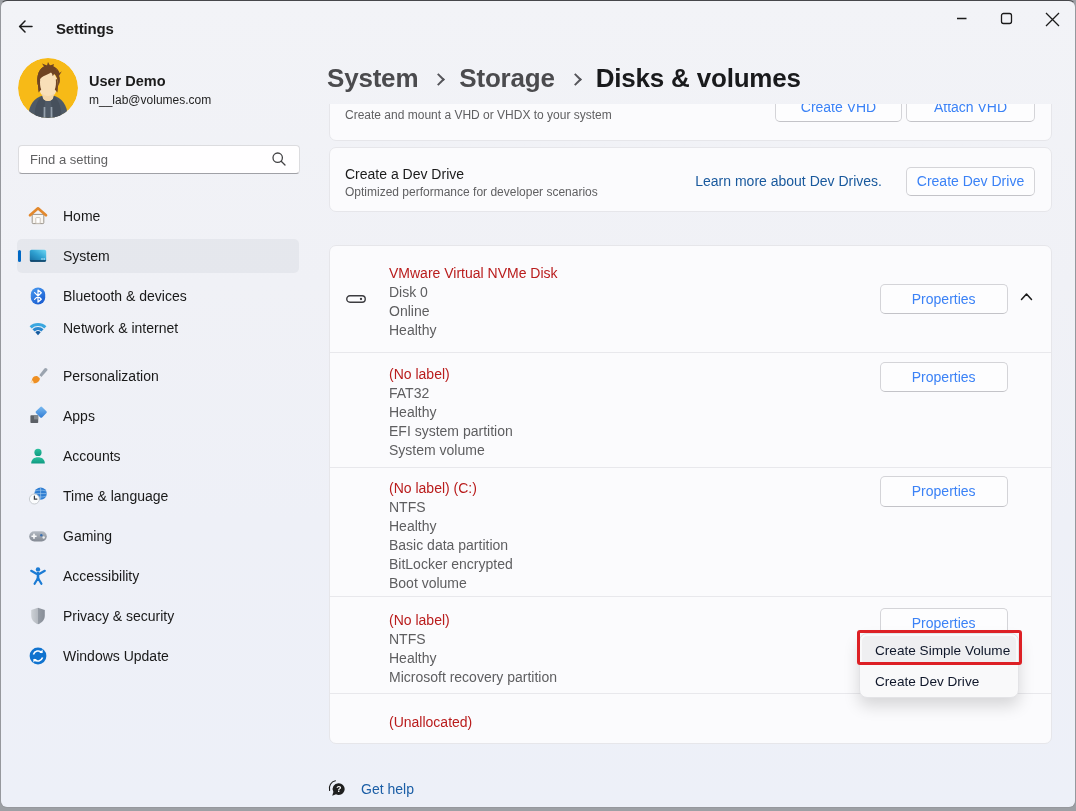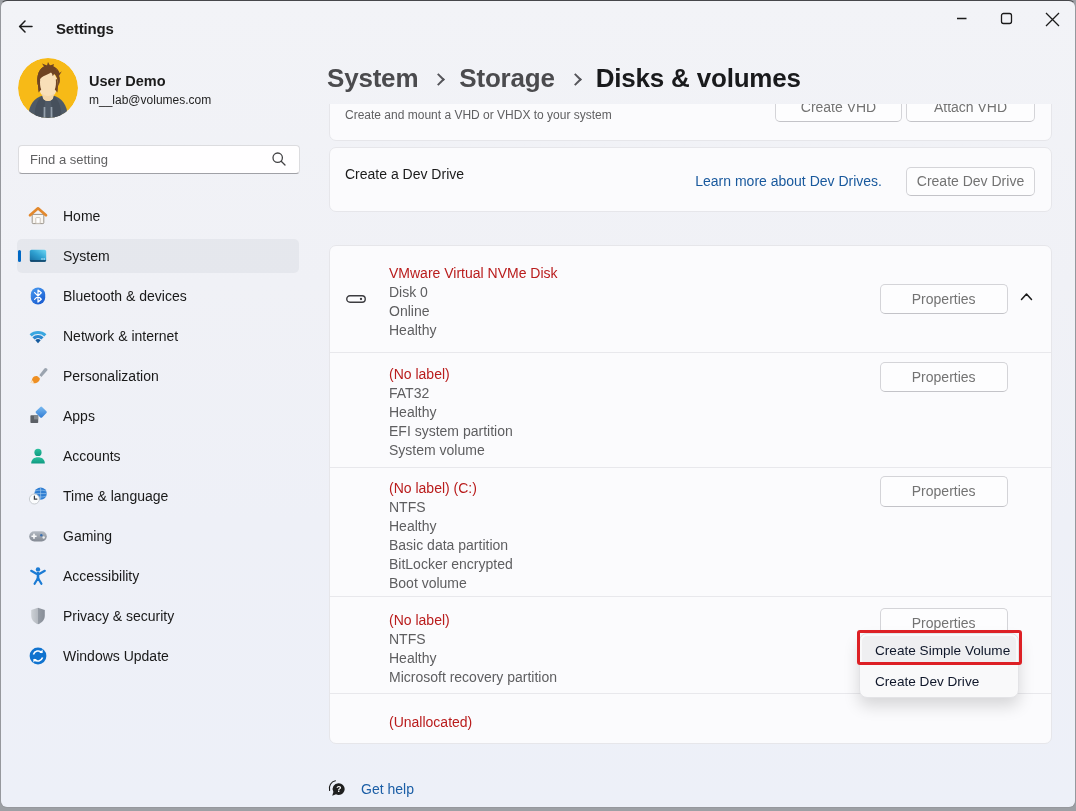--- a/index.html
+++ b/index.html
@@ -21,21 +21,21 @@
 .ni .lb{position:absolute;left:46px;top:50%;transform:translateY(-50%);font-size:14px;color:#191919;white-space:nowrap}
 .ni.sel{background:rgba(142,148,164,.105);border-radius:5px}
 .ni.sel:before{content:"";position:absolute;left:1px;top:11px;width:3px;height:12px;background:#0068c4;border-radius:2px}
 
 .crumbs{left:326px;top:58px;height:38px;display:flex;align-items:center;font-size:26px;font-weight:700;letter-spacing:-0.2px;color:#4b4b4e;white-space:nowrap}
 .crumbs .last{color:#191a1c}
 .sep{width:9px;height:9px;border-right:2px solid #55555a;border-bottom:2px solid #55555a;transform:rotate(-45deg);margin:2px 16px 0 16px}
 
 .vp{position:absolute;left:0;top:103px;width:1076px;height:655px;overflow:hidden}
 .card{position:absolute;left:328px;width:723px;background:#fbfbfd;border:1px solid #e6e6ea;border-radius:7px}
-.btn{position:absolute;background:#fdfdfe;border:1px solid #d4d4d8;border-bottom-color:#c3c3c8;border-radius:5px;font-size:14px;color:#737373;display:flex;align-items:center;justify-content:center;white-space:nowrap}
+.btn{position:absolute;background:#fdfdfe;border:1px solid #d4d4d8;border-bottom-color:#c3c3c8;border-radius:5px;font-size:14px;color:#3b82f6;display:flex;align-items:center;justify-content:center;white-space:nowrap}
 .grayline{position:absolute;left:0;width:100%;height:1px;background:#e8e8ec}
 .tb{position:absolute;left:59px;font-size:14px;line-height:19px;color:#5e5e60;white-space:nowrap}
 .tb b{font-weight:400;color:#b91c1c}
 .link{color:#19599d}
 .small{font-size:12px;color:#606062}
 
 .flyout{position:absolute;left:858px;top:529px;width:160px;height:65px;background:#f9f9fa;border:1px solid #e3e3e6;border-radius:8px;box-shadow:0 8px 16px rgba(0,0,0,.15);font-size:13.6px;color:#0f172a}
 .fi{position:absolute;left:2px;right:2px;height:29px;display:flex;align-items:center;padding-left:13px;border-radius:5px;white-space:nowrap}
 .redbox{position:absolute;left:856px;top:526px;width:164.5px;height:35px;border:3px solid #dd2025;border-radius:3px}
 .gethelp{left:360px;top:780px;font-size:14px;color:#1b5ea6}
@@ -116,21 +116,21 @@
               <linearGradient id="gbt" x1="0" y1="0" x2="0.6" y2="1">
                 <stop offset="0" stop-color="#4a9cf1"></stop>
                 <stop offset="1" stop-color="#1b5ed1"></stop>
               </linearGradient>
             </defs>
             <rect x="2.8" y="1.4" width="14.4" height="17.2" rx="7.2" fill="url(#gbt)"></rect>
             <path d="M6.6 6.6 L13.3 13.2 L10 16 V4 L13.3 6.8 L6.6 13.4" fill="none" stroke="#fff" stroke-width="1.25" stroke-linejoin="round" stroke-linecap="round"></path>
           </svg></span>
         <span class="lb">Bluetooth &amp; devices</span>
       </div>
-      <div class="ni " style="top:120px">
+      <div class="ni " style="top:112px">
         <span class="ic"><svg viewBox="0 0 20 20">
             <path d="M1.6 8.2 a12.4 12.4 0 0 1 16.8 0 l-2.1 2.3 a9.2 9.2 0 0 0 -12.6 0 Z" fill="#3aa7e0"></path>
             <path d="M4.4 11.2 a8.2 8.2 0 0 1 11.2 0 l-2.2 2.4 a5 5 0 0 0 -6.8 0 Z" fill="#2a87cf"></path>
             <path d="M7.3 14.2 a4 4 0 0 1 5.4 0 L10 17.3 Z" fill="#145a9e"></path>
           </svg></span>
         <span class="lb">Network &amp; internet</span>
       </div>
       <div class="ni " style="top:160px">
         <span class="ic"><svg viewBox="0 0 20 20">
             <path d="M11.2 9.2 L16.4 2.6 a1.7 1.7 0 0 1 2.6 2.2 L13.4 11 Z" fill="#9ba4af"></path>
@@ -239,20 +239,21 @@
   <div class="vp">
 
     <div class="card" style="top:-35px;height:72px">
       <div class="abs small" style="left:15px;top:38px">Create and mount a VHD or VHDX to your system</div>
     </div>
     <div class="btn" style="left:774px;top:-12.7px;width:127px;height:31px">Create VHD</div>
     <div class="btn" style="left:905px;top:-12.7px;width:129px;height:31px">Attach VHD</div>
 
     <div class="card" style="top:42.5px;height:65.5px">
       <div class="abs" style="left:15px;top:18px;font-size:14px;color:#1b1b1b">Create a Dev Drive</div>
+      <div class="abs small" style="left:15px;top:37px">Optimized performance for developer scenarios</div>
       <div class="abs link" style="right:169px;top:25px;font-size:14px">Learn more about Dev Drives.</div>
     </div>
     <div class="btn" style="left:905px;top:63px;width:129px;height:28.5px">Create Dev Drive</div>
 
     <div class="card" style="top:141px;height:498.5px">
 
       <svg class="abs" style="left:15.5px;top:49px" width="20" height="8" viewBox="0 0 20 8">
         <rect x="0.75" y="0.75" width="18.5" height="6.5" rx="3.2" fill="none" stroke="#3c3c40" stroke-width="1.4"></rect>
         <circle cx="15" cy="4" r="1.15" fill="#3c3c40"></circle>
       </svg>

